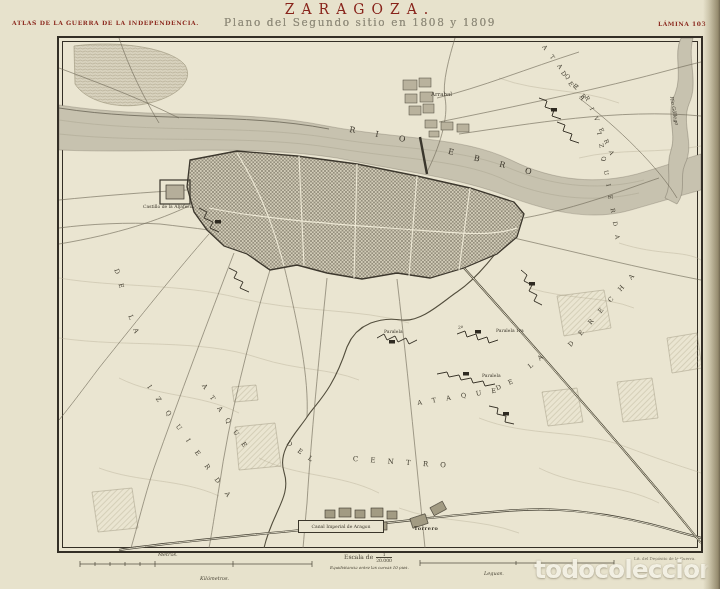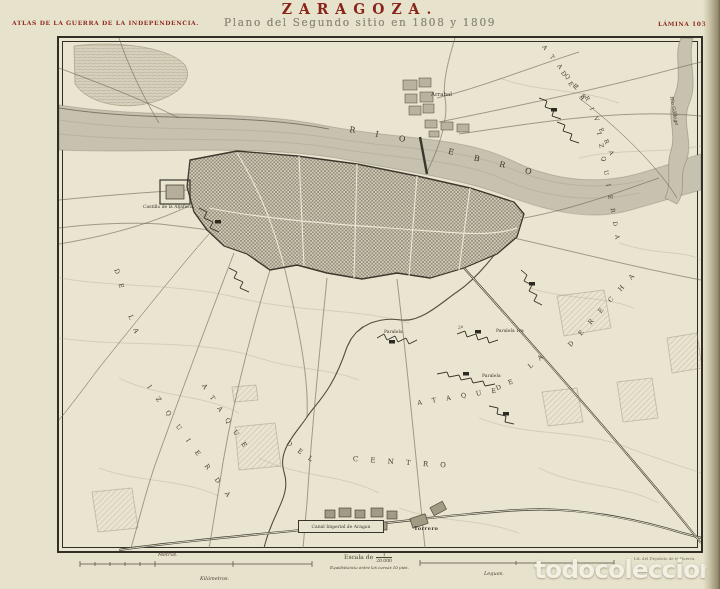--- a/index.html
+++ b/index.html
@@ -1,21 +1,21 @@
 <!DOCTYPE html>
 <html><head>
 <meta charset="utf-8">
 <style>
   html,body{margin:0;padding:0;}
   body{width:720px;height:589px;position:relative;overflow:hidden;
        background:#e7e2cc;font-family:"DejaVu Serif",serif;}
   .abs{position:absolute;}
   
   .series{left:12px;top:19px;font-size:6px;font-weight:700;letter-spacing:.6px;color:#8c2b20;}
-  .title{left:0;top:1px;width:720px;text-align:center;font-size:14px;font-weight:700;
+  .title{left:0;top:1px;width:720px;text-align:center;font-size:14px;font-weight:400;
          letter-spacing:7px;color:#88241b;}
   .subtitle{left:0;top:16px;width:720px;text-align:center;font-size:10.5px;letter-spacing:1.6px;
             color:#8f8b7a;text-shadow:0 0 .6px #a5a08d;}
   .plate{left:658px;top:20px;font-size:6px;font-weight:700;letter-spacing:.5px;color:#8c2b20;}
   
   .map-frame{left:57px;top:36px;width:642px;height:513px;border:2px solid #332e25;
              background:#eae5d1;}
   .map-frame svg{position:absolute;left:0;top:0;}
   .ml{position:absolute;transform-origin:0 0;color:#3b362b;white-space:nowrap;
       font-family:"DejaVu Serif",serif;line-height:1;}

